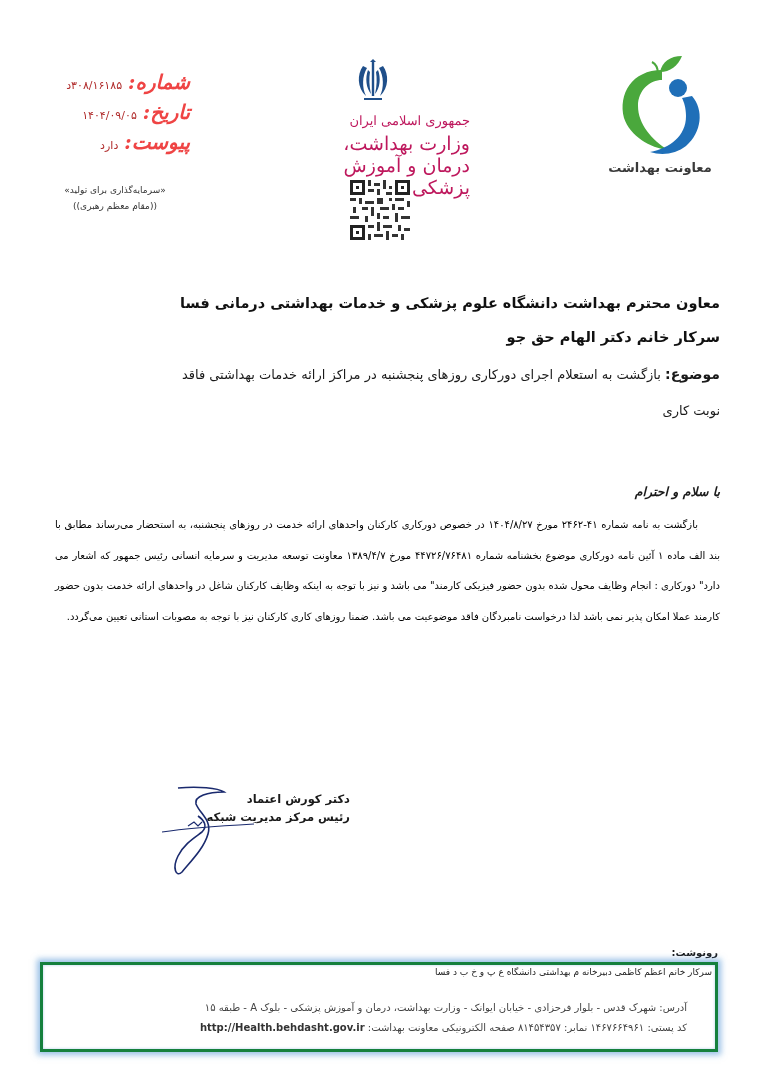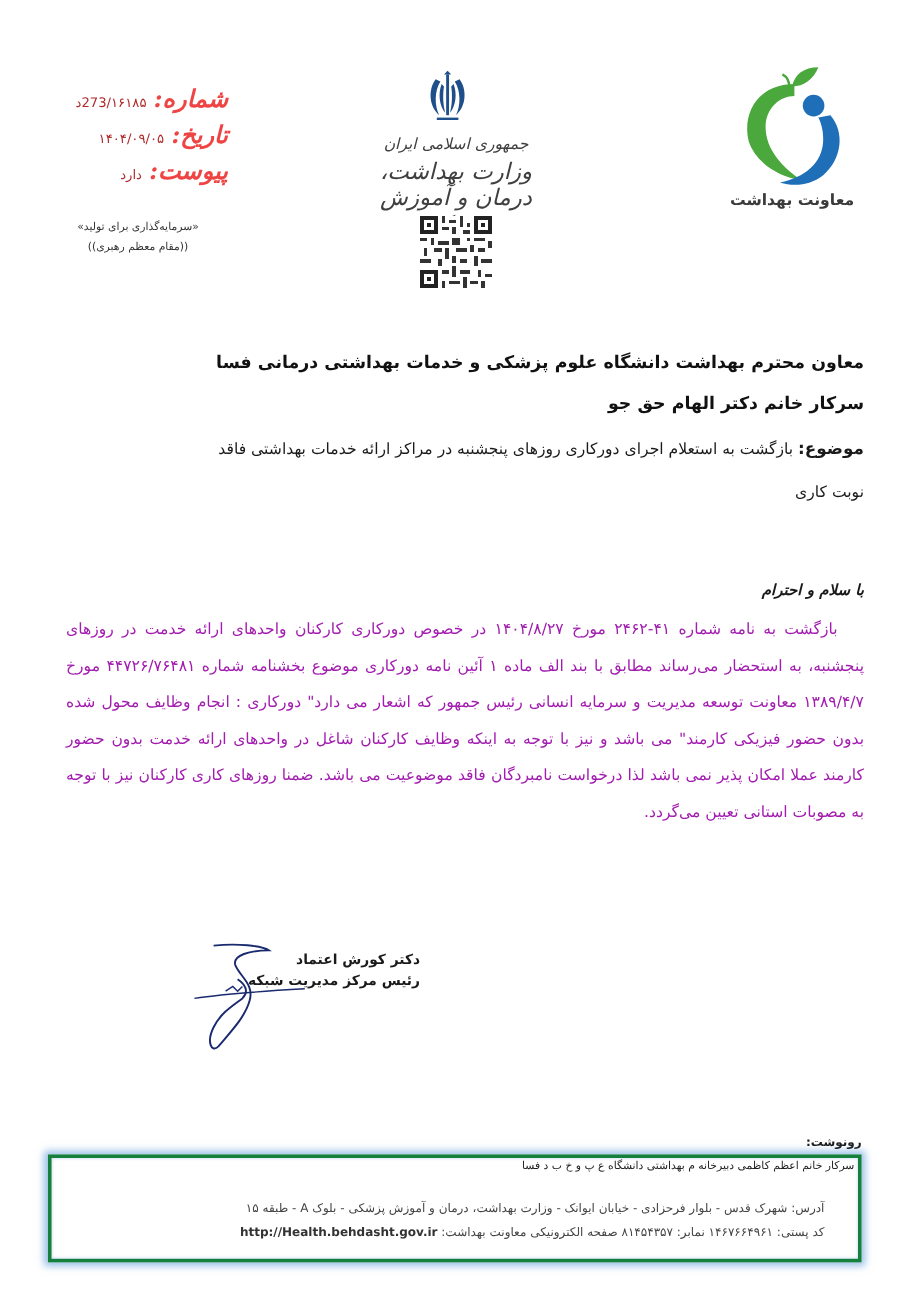--- a/index.html
+++ b/index.html
@@ -10,39 +10,39 @@
     .abs { position: absolute; }
     
     .meta { left: 40px; top: 70px; width: 150px; direction: rtl; text-align: right; }
     .meta-row { display: flex; align-items: baseline; justify-content: flex-start; height: 30px; gap: 6px; }
     .meta-label { font-family: "DejaVu Serif", serif; font-size: 20px; font-weight: bold; font-style: italic; color: #ef4444; }
     .meta-value { font-family: "DejaVu Sans", sans-serif; font-size: 11px; color: #b02b2b; }
     .motto { left: 40px; top: 182px; width: 150px; text-align: center; direction: rtl; font-size: 9px; color: #333; line-height: 16px; }
 
     
     .emblem { left: 356px; top: 58px; width: 34px; height: 44px; }
-    .gov-title { left: 290px; top: 110px; width: 180px; text-align: center; direction: rtl;
-      font-family: "DejaVu Serif", serif; font-style: italic; color: #404040; }
+    .gov-title { left: 290px; top: 110px; width: 180px; text-align: right; direction: rtl;
+      font-family: "DejaVu Serif", serif; color: #be185d; }
     .gov-line1 { font-size: 13px; line-height: 22px; }
     .gov-line2 { font-size: 19px; line-height: 22px; }
     .qr { left: 350px; top: 180px; width: 60px; height: 60px; }
 
     
     .logo { left: 612px; top: 52px; width: 100px; height: 105px; }
     .logo-text { left: 600px; top: 160px; width: 120px; text-align: center; direction: rtl; font-size: 13px; font-weight: bold; color: #3a3a3a; }
 
     
     .addr { right: 40px; top: 286px; width: 660px; direction: rtl; text-align: right; }
     .addr-line { font-size: 14.5px; font-weight: bold; line-height: 34px; color: #111; }
     .subject { font-size: 13px; line-height: 40px; }
     .subject b { font-size: 14px; }
     .subject-cont { font-size: 13px; line-height: 40px; margin-top: -4px; }
 
     .greeting { right: 40px; top: 484px; direction: rtl; font-size: 12.5px; font-weight: bold; font-style: italic; }
-    .body-text { left: 55px; top: 510px; width: 665px; direction: rtl; text-align: justify; font-size: 13px; line-height: 30.5px; color: #a21caf; }
+    .body-text { left: 55px; top: 510px; width: 665px; direction: rtl; text-align: justify; font-size: 10px; line-height: 30.5px; color: #000000; }
     .body-text p { margin: 0; text-indent: 22px; text-align-last: right; }
 
     
     .sig-svg { left: 158px; top: 782px; width: 100px; height: 100px; }
     .sig-name { left: 190px; top: 790px; width: 160px; direction: rtl; text-align: right; font-size: 11.5px; font-weight: bold; line-height: 18px; }
 
     
     .cc-label { right: 42px; top: 947px; direction: rtl; font-size: 10px; font-weight: bold; }
     .footer-box { left: 40px; top: 962px; width: 672px; height: 84px; border: 3px solid #15803d;
       box-shadow: 0 0 6px 3px rgba(70,140,210,0.55), inset 0 0 3px rgba(70,140,210,0.4); background: #fff; }
@@ -51,21 +51,21 @@
     .addr-row.r1 { top: 24px; }
     .addr-row.r2 { top: 44px; }
     .url { font-family: "DejaVu Sans", sans-serif; font-weight: bold; color: #333; direction: ltr; unicode-bidi: embed; }
   </style>
 </head>
 <body>
 
 <div class="abs meta">
   <div class="meta-row">
     <span class="meta-label">شماره:</span>
-    <span class="meta-value">273/۱۶۱۸۵د</span>
+    <span class="meta-value">۳۰۸/۱۶۱۸۵د</span>
   </div>
   <div class="meta-row">
     <span class="meta-label">تاریخ:</span>
     <span class="meta-value">۱۴۰۴/۰۹/۰۵</span>
   </div>
   <div class="meta-row">
     <span class="meta-label">پیوست:</span>
     <span class="meta-value">دارد</span>
   </div>
 </div>

